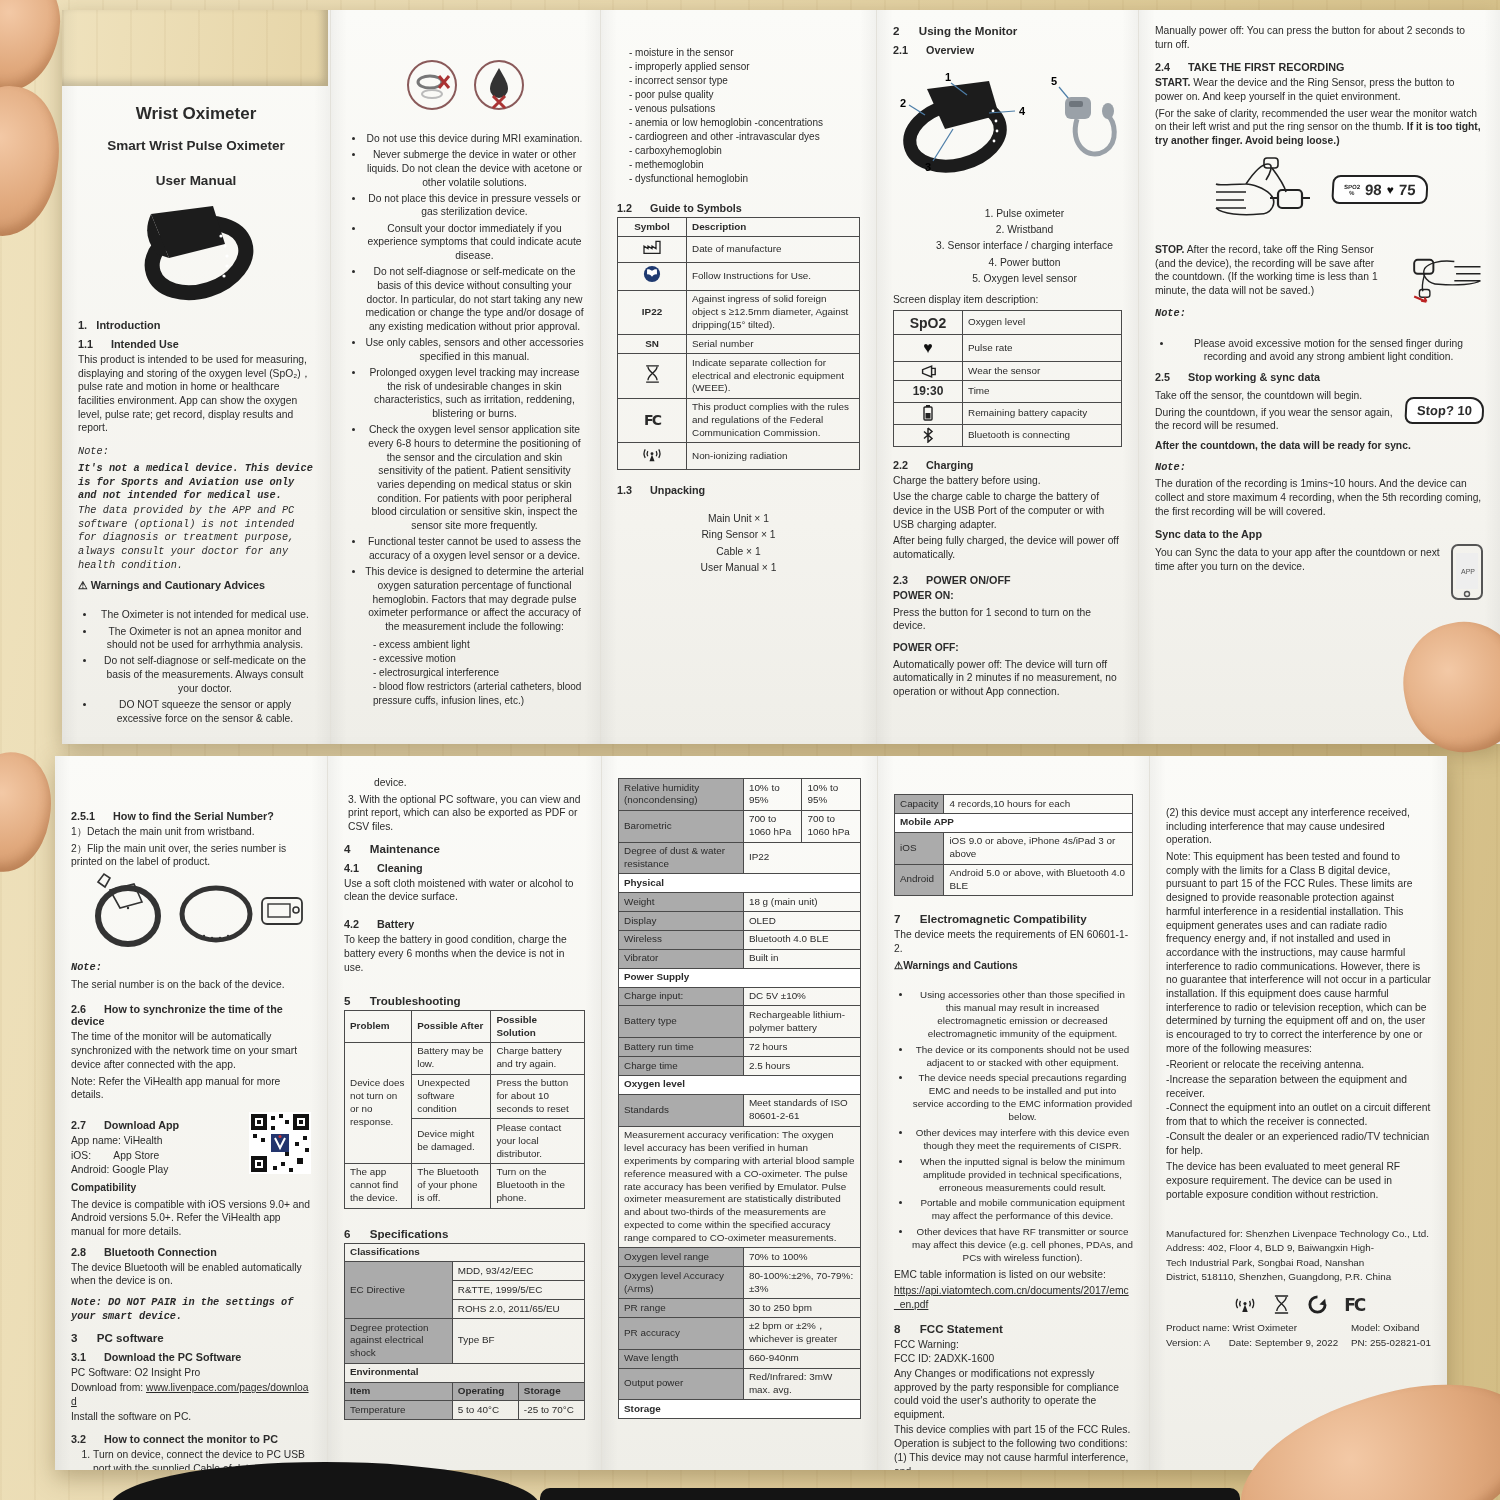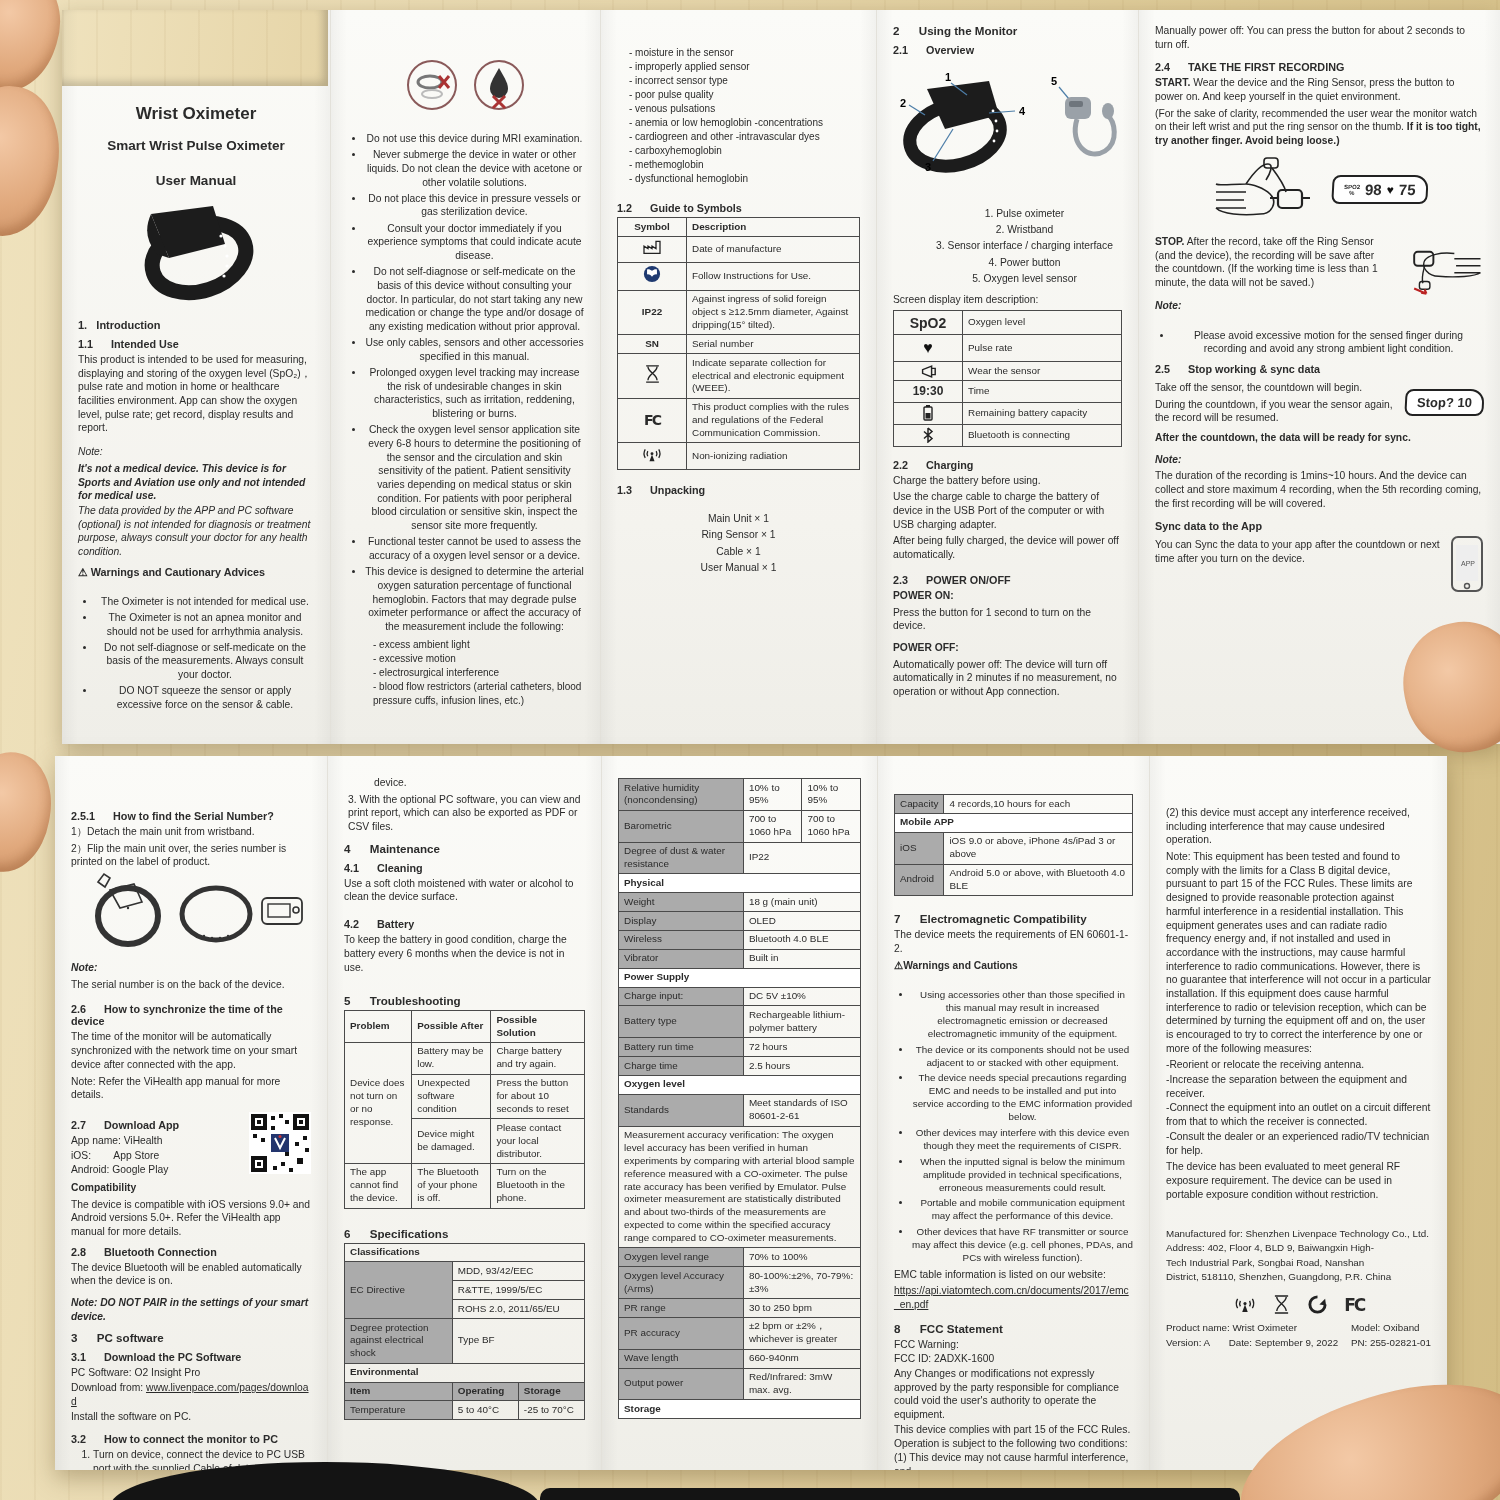--- a/index.html
+++ b/index.html
@@ -29,21 +29,21 @@
   #sheet2 .panel:nth-child(1){width:272px;}
   #sheet2 .panel:nth-child(2){width:274px;}
   #sheet2 .panel:nth-child(3){width:276px;}
   #sheet2 .panel:nth-child(4){width:272px;}
   #sheet2 .panel:nth-child(5){width:298px;}
   .c{text-align:center;}
   .t{font-size:10.3px;line-height:1.33;margin:3px 0;}
   .tt{font-size:10.3px;line-height:1.33;margin:1px 0;}
   .bh{font-weight:bold;font-size:11.6px;margin:8px 0 3px;white-space:pre-wrap;}
   .sh{font-weight:bold;font-size:10.8px;margin:7px 0 3px;white-space:pre-wrap;}
-  .it{font-style:italic;}
+  .it{font-style:italic;font-family:Liberation Mono, monospace;}
   .bd{font-weight:bold;}
   ul.b{margin:16px 0 4px 4px;padding-left:14px;font-size:10.3px;line-height:1.33;text-align:center;}
   ul.b li{margin:2.5px 0;}
   ul.d{list-style:none;margin:2px 0 2px 12px;padding:0;font-size:10px;line-height:1.4;}
   ul.d li::before{content:"-  ";}
   ol.n{margin:3px 0 3px 4px;padding-left:18px;font-size:10.3px;line-height:1.33;}
   ol.n li{margin:2px 0;}
   table{border-collapse:collapse;width:100%;font-size:9.9px;line-height:1.3;}
   td,th{border:1px solid #4a4a4a;padding:2.5px 5px;vertical-align:middle;text-align:left;}
   th{font-weight:bold;}
@@ -313,21 +313,21 @@
         <rect x="66" y="36" width="24" height="18" rx="4" fill="none" stroke="#222" stroke-width="2.2"></rect>
         <path d="M66 44 h-8 M90 44 h8" stroke="#222" stroke-width="2.2"></path>
       </svg>
       <div class="oled">
         <span class="tiny"><span>SPO2</span><br><span>%</span></span>
         <span class="big">98</span>
         <span class="heart">♥</span>
         <span class="big">75</span>
       </div>
     </div>
-    <div style="display:flex;margin-top:6px">
+    <div style="display:flex;margin-top:14px">
       <div class="t" style="flex:1"><span class="bd">STOP.</span><span> After the record, take off the Ring Sensor (and the device), the recording will be save after the countdown. (If the working time is less than 1 minute, the data will not be saved.)</span></div>
       <svg width="96" height="64" viewBox="0 0 110 72">
         <path d="M106 30 h-30 M106 38 h-28 M106 46 h-30 M76 24 C60 22 46 26 42 32 C38 40 46 50 58 50 C78 52 100 50 106 46" fill="none" stroke="#222" stroke-width="1.6"></path>
         <rect x="30" y="22" width="22" height="16" rx="4" fill="none" stroke="#222" stroke-width="2.2"></rect>
         <path d="M42 38 C40 46 38 52 40 58" fill="none" stroke="#222" stroke-width="1.6"></path>
         <rect x="36" y="56" width="12" height="9" rx="3" fill="none" stroke="#222" stroke-width="1.6"></rect>
         <path d="M30 64 L44 70 M44 70 l-6 -1 m6 1 l-2 -5" stroke="#b22" stroke-width="2.4" fill="none"></path>
       </svg>
     </div>
     <div class="t it bd">Note:</div>

